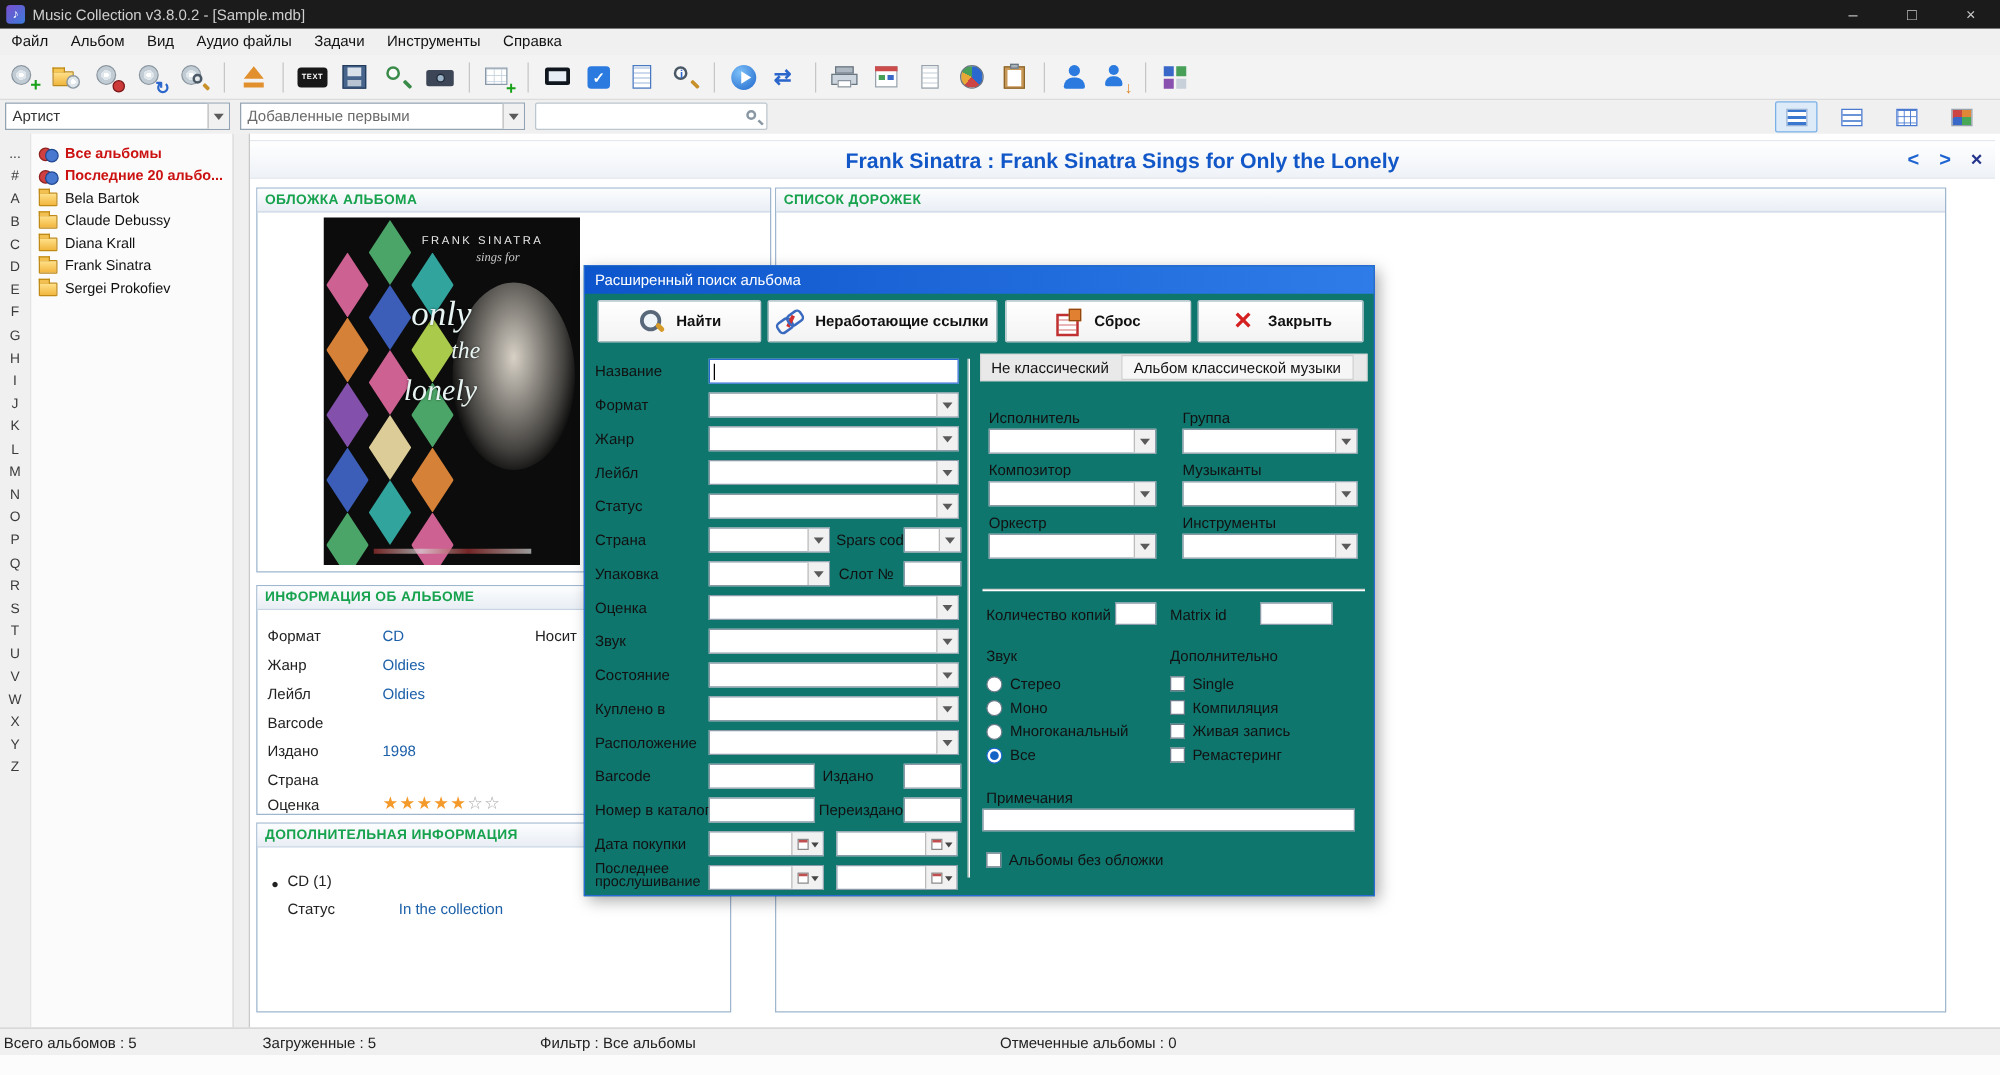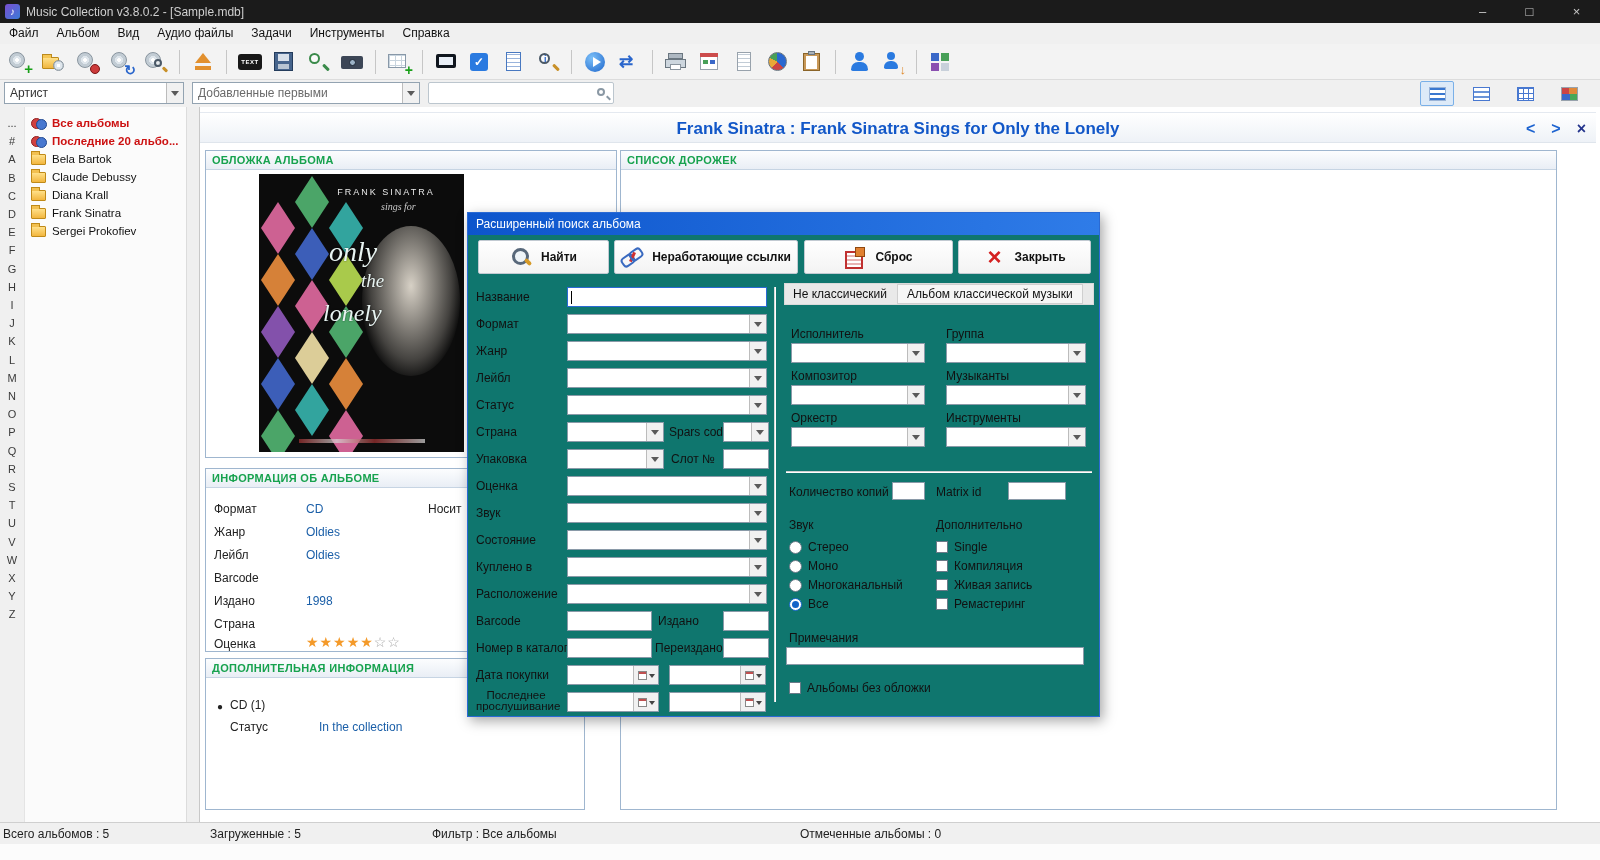--- a/index.html
+++ b/index.html
@@ -93,21 +93,21 @@
   .bi { position:relative; width:22px; height:22px; flex:0 0 auto; }
   .bi-find::before { content:""; position:absolute; left:2px; top:2px; width:11px; height:11px; border:3px solid #58687a; border-radius:50%; background:#eef4f8; }
   .bi-find::after { content:""; position:absolute; left:14px; top:14px; width:8px; height:4px; background:#d69a28; border-radius:2px; transform:rotate(45deg); }
   .bi-broken::before { content:""; position:absolute; left:0; top:9px; width:10px; height:7px; border:2px solid #3a6ac0; border-radius:4px; transform:rotate(-35deg); }
   .bi-broken::after { content:""; position:absolute; right:0; top:3px; width:10px; height:7px; border:2px solid #3a6ac0; border-radius:4px; transform:rotate(-35deg); }
   .bspark { position:absolute; left:10px; top:6px; width:3px; height:10px; background:#d03030; transform:rotate(25deg); }
   .bi-reset::before { content:""; position:absolute; left:1px; top:5px; width:14px; height:14px; border:2px solid #c03030; background:repeating-linear-gradient(0deg,#fff 0 2px,#e8b4b4 2px 4px); }
   .bi-reset::after { content:""; position:absolute; right:1px; top:1px; width:8px; height:8px; background:#e08030; border:1px solid #904810; }
   .bi-close::before { content:"×"; position:absolute; left:0; top:-3px; width:22px; text-align:center; color:#d42020; font-size:24px; font-weight:bold; }
 
-  .frow { position:absolute; left:8px; width:310px; height:20px;text-align:center; }
+  .frow { position:absolute; left:8px; width:310px; height:20px; }
   .flabel { position:absolute; left:0; top:0; line-height:20px; color:#111; white-space:nowrap; }
   .flabel.two { width:80px; line-height:11px; top:-2px; font-size:11.5px; white-space:normal; }
   .xlabel { position:absolute; top:0; line-height:20px; color:#111; white-space:nowrap; }
   .fld { position:absolute; top:0; height:20px; background:#fff; border:1px solid #8a9aa8; }
   .fld.focus { border-color:#2a6ad4; }
   .caret { position:absolute; left:3px; top:3px; width:1px; height:13px; background:#000; }
   .fld .carr { position:absolute; right:0; top:0; bottom:0; width:17px; background:#f1f1f1; border-left:1px solid #bcbcbc; }
   .fld .carr::after { content:""; position:absolute; left:4px; top:7px; border:4px solid transparent; border-top:5px solid #5a5a5a; }
   .datefld { position:absolute; top:0; height:20px; background:#fff; border:1px solid #8a9aa8; }
   .datefld .dbtn { position:absolute; right:0; top:0; bottom:0; width:25px; background:#f1f1f1; border-left:1px solid #bcbcbc; display:flex; align-items:center; justify-content:center; gap:2px; }

